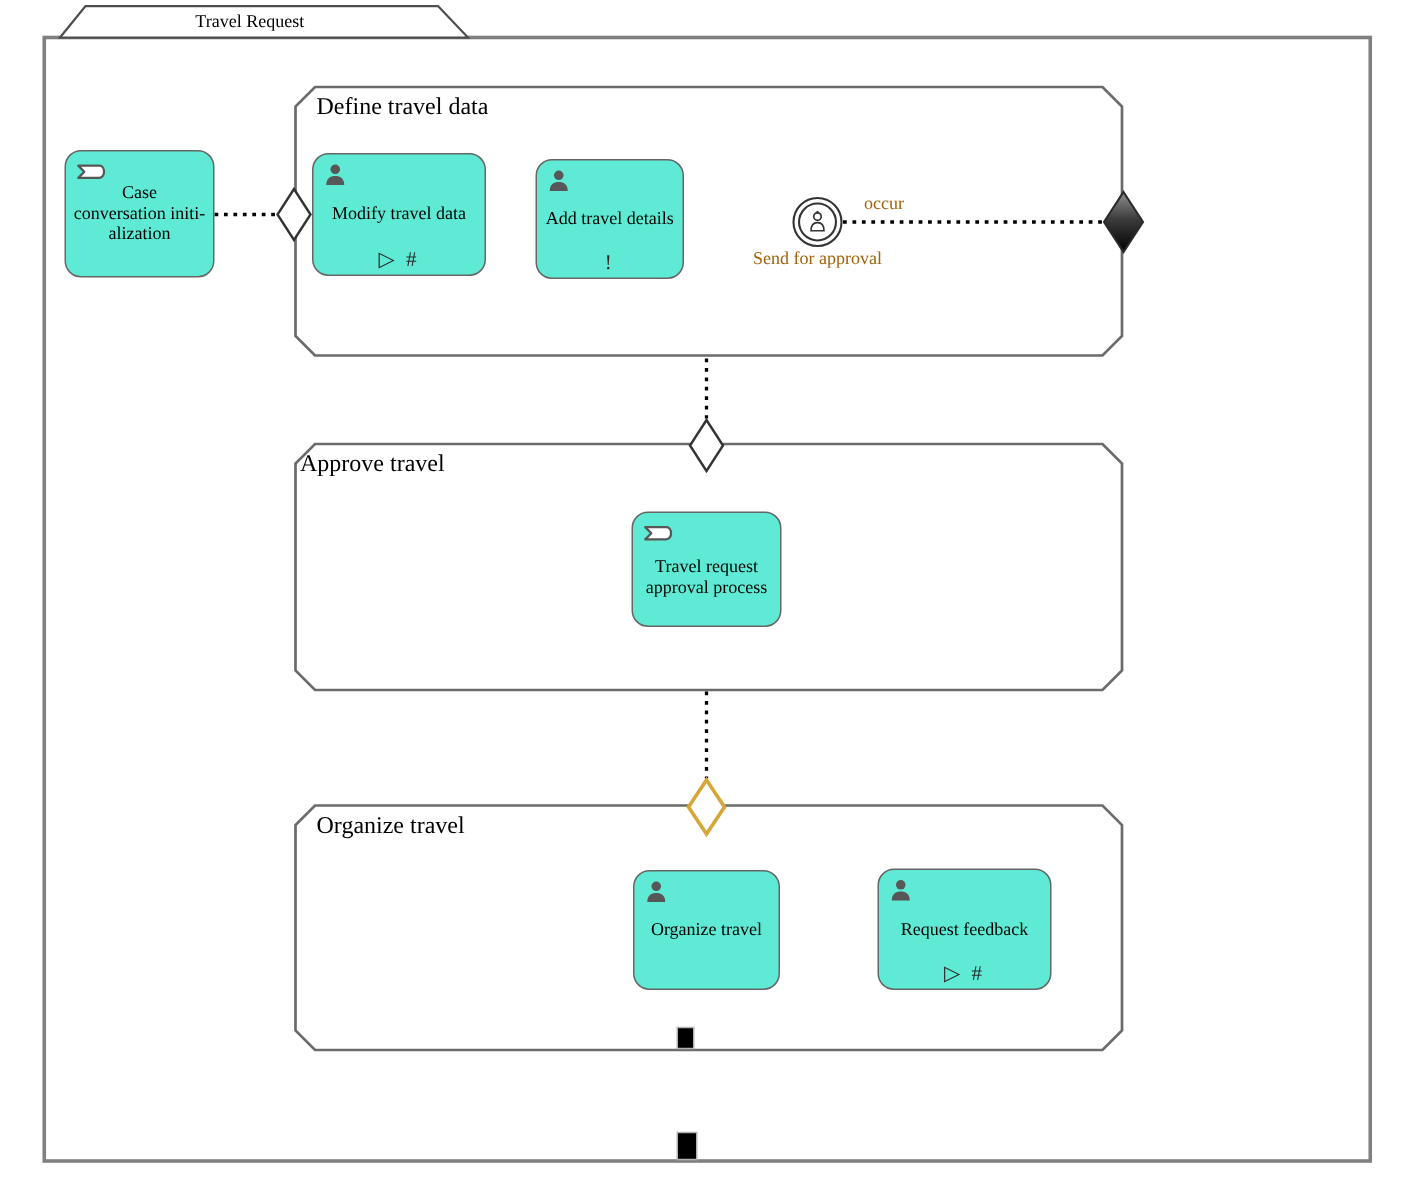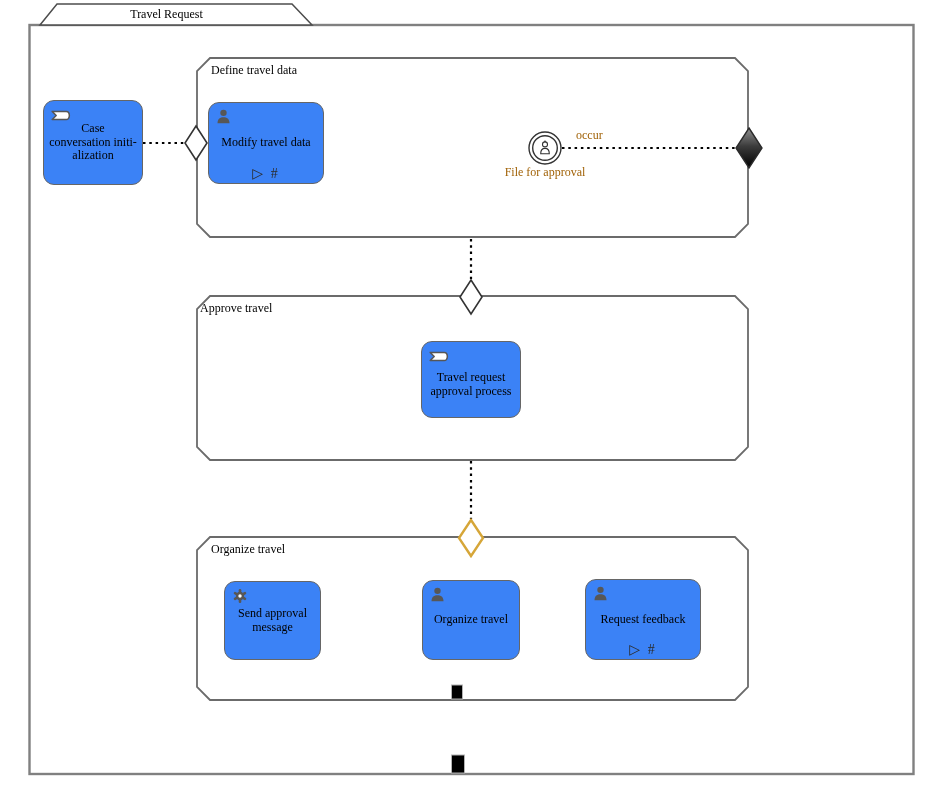--- a/index.html
+++ b/index.html
@@ -7,33 +7,33 @@
     position:relative;width:940px;height:792px;background:#ffffff;overflow:hidden;
     font-family:Liberation Serif, serif;color:#000;
   }
   .layer{position:absolute;left:0;top:0;width:940px;height:792px;}
   .label{
     position:absolute;font-size:12px;line-height:14px;color:#a16207;
     white-space:pre-line;pointer-events:none;
   }
   .centered{text-align:center;}
   .task{
-    position:absolute;box-sizing:border-box;background:#3b82f6;
+    position:absolute;box-sizing:border-box;background:#5eead4;
     border:1.4px solid #666;border-radius:11px;
     display:flex;align-items:center;justify-content:center;
   }
   .task .tlabel{
     font-size:12px;line-height:13.5px;text-align:center;white-space:pre-line;padding:0 1px;
   }
   .task .icon{position:absolute;left:7px;top:6px;width:21px;height:16px;}
   .task .markers{
     position:absolute;left:0;right:0;bottom:2px;text-align:center;
     font-size:14px;line-height:14px;color:#2b2b2b;letter-spacing:2px;
   }
-  .stage-label{position:absolute;font-size:12px;color:#000;}
+  .stage-label{position:absolute;font-size:16px;color:#000;}
   .tab-label{
     position:absolute;left:40px;top:7px;width:253px;text-align:center;
     font-size:12px;color:#000;
   }
 </style>
 </head>
 <body>
 
 <div class="canvas">
 
@@ -99,49 +99,44 @@
     <span class="icon">
       <svg width="15" height="15" viewBox="0 0 16 16" fill="#575757">
         <circle cx="8" cy="4.1" r="3.4"></circle>
         <path d="M1.6 15.2 C1.6 10.4 4.6 8.8 8 8.8 C11.4 8.8 14.4 10.4 14.4 15.2 Z"></path>
       </svg>
     </span>
     <div class="tlabel">Modify travel data</div>
     <div class="markers">▷ #</div>
   </div>
 
+  <div class="task" style="left:357px;top:106px;width:99px;height:80px">
+    <span class="icon">
+      <svg width="15" height="15" viewBox="0 0 16 16" fill="#575757">
+        <circle cx="8" cy="4.1" r="3.4"></circle>
+        <path d="M1.6 15.2 C1.6 10.4 4.6 8.8 8 8.8 C11.4 8.8 14.4 10.4 14.4 15.2 Z"></path>
+      </svg>
+    </span>
+    <div class="tlabel">Add travel details</div>
+    <div class="markers">!</div>
+  </div>
 
   <div class="label" style="left:576px;top:128px">occur</div>
-  <div class="label centered" style="left:485px;top:165px;width:120px">File for approval</div>
+  <div class="label centered" style="left:485px;top:165px;width:120px">Send for approval</div>
 
   <div class="task" style="left:421px;top:341px;width:100px;height:77px">
     <span class="icon">
       <svg width="21" height="11" viewBox="0 0 21 11">
         <path d="M1.2 1.4 H15.2 C19.4 1.4 19.4 9.6 15.2 9.6 H1.2 L5.2 5.5 Z" fill="#fff" stroke="#565656" stroke-width="1.5" stroke-linejoin="round"></path>
       </svg>
     </span>
     <div class="tlabel" style="padding-top:10px">Travel request
 approval process</div>
   </div>
 
-  <div class="task" style="left:224px;top:581px;width:97px;height:79px">
-    <span class="icon">
-      <svg width="16" height="16" viewBox="0 0 16 16">
-        <g fill="#575757">
-          <rect x="6.7" y="1" width="2.6" height="14" rx="1.2"></rect>
-          <rect x="6.7" y="1" width="2.6" height="14" rx="1.2" transform="rotate(60 8 8)"></rect>
-          <rect x="6.7" y="1" width="2.6" height="14" rx="1.2" transform="rotate(-60 8 8)"></rect>
-          <circle cx="8" cy="8" r="4.2"></circle>
-          <circle cx="8" cy="8" r="1.7" fill="#ffffff"></circle>
-        </g>
-      </svg>
-    </span>
-    <div class="tlabel">Send approval
-message</div>
-  </div>
 
   <div class="task" style="left:422px;top:580px;width:98px;height:80px">
     <span class="icon">
       <svg width="15" height="15" viewBox="0 0 16 16" fill="#575757">
         <circle cx="8" cy="4.1" r="3.4"></circle>
         <path d="M1.6 15.2 C1.6 10.4 4.6 8.8 8 8.8 C11.4 8.8 14.4 10.4 14.4 15.2 Z"></path>
       </svg>
     </span>
     <div class="tlabel">Organize travel</div>
   </div>

